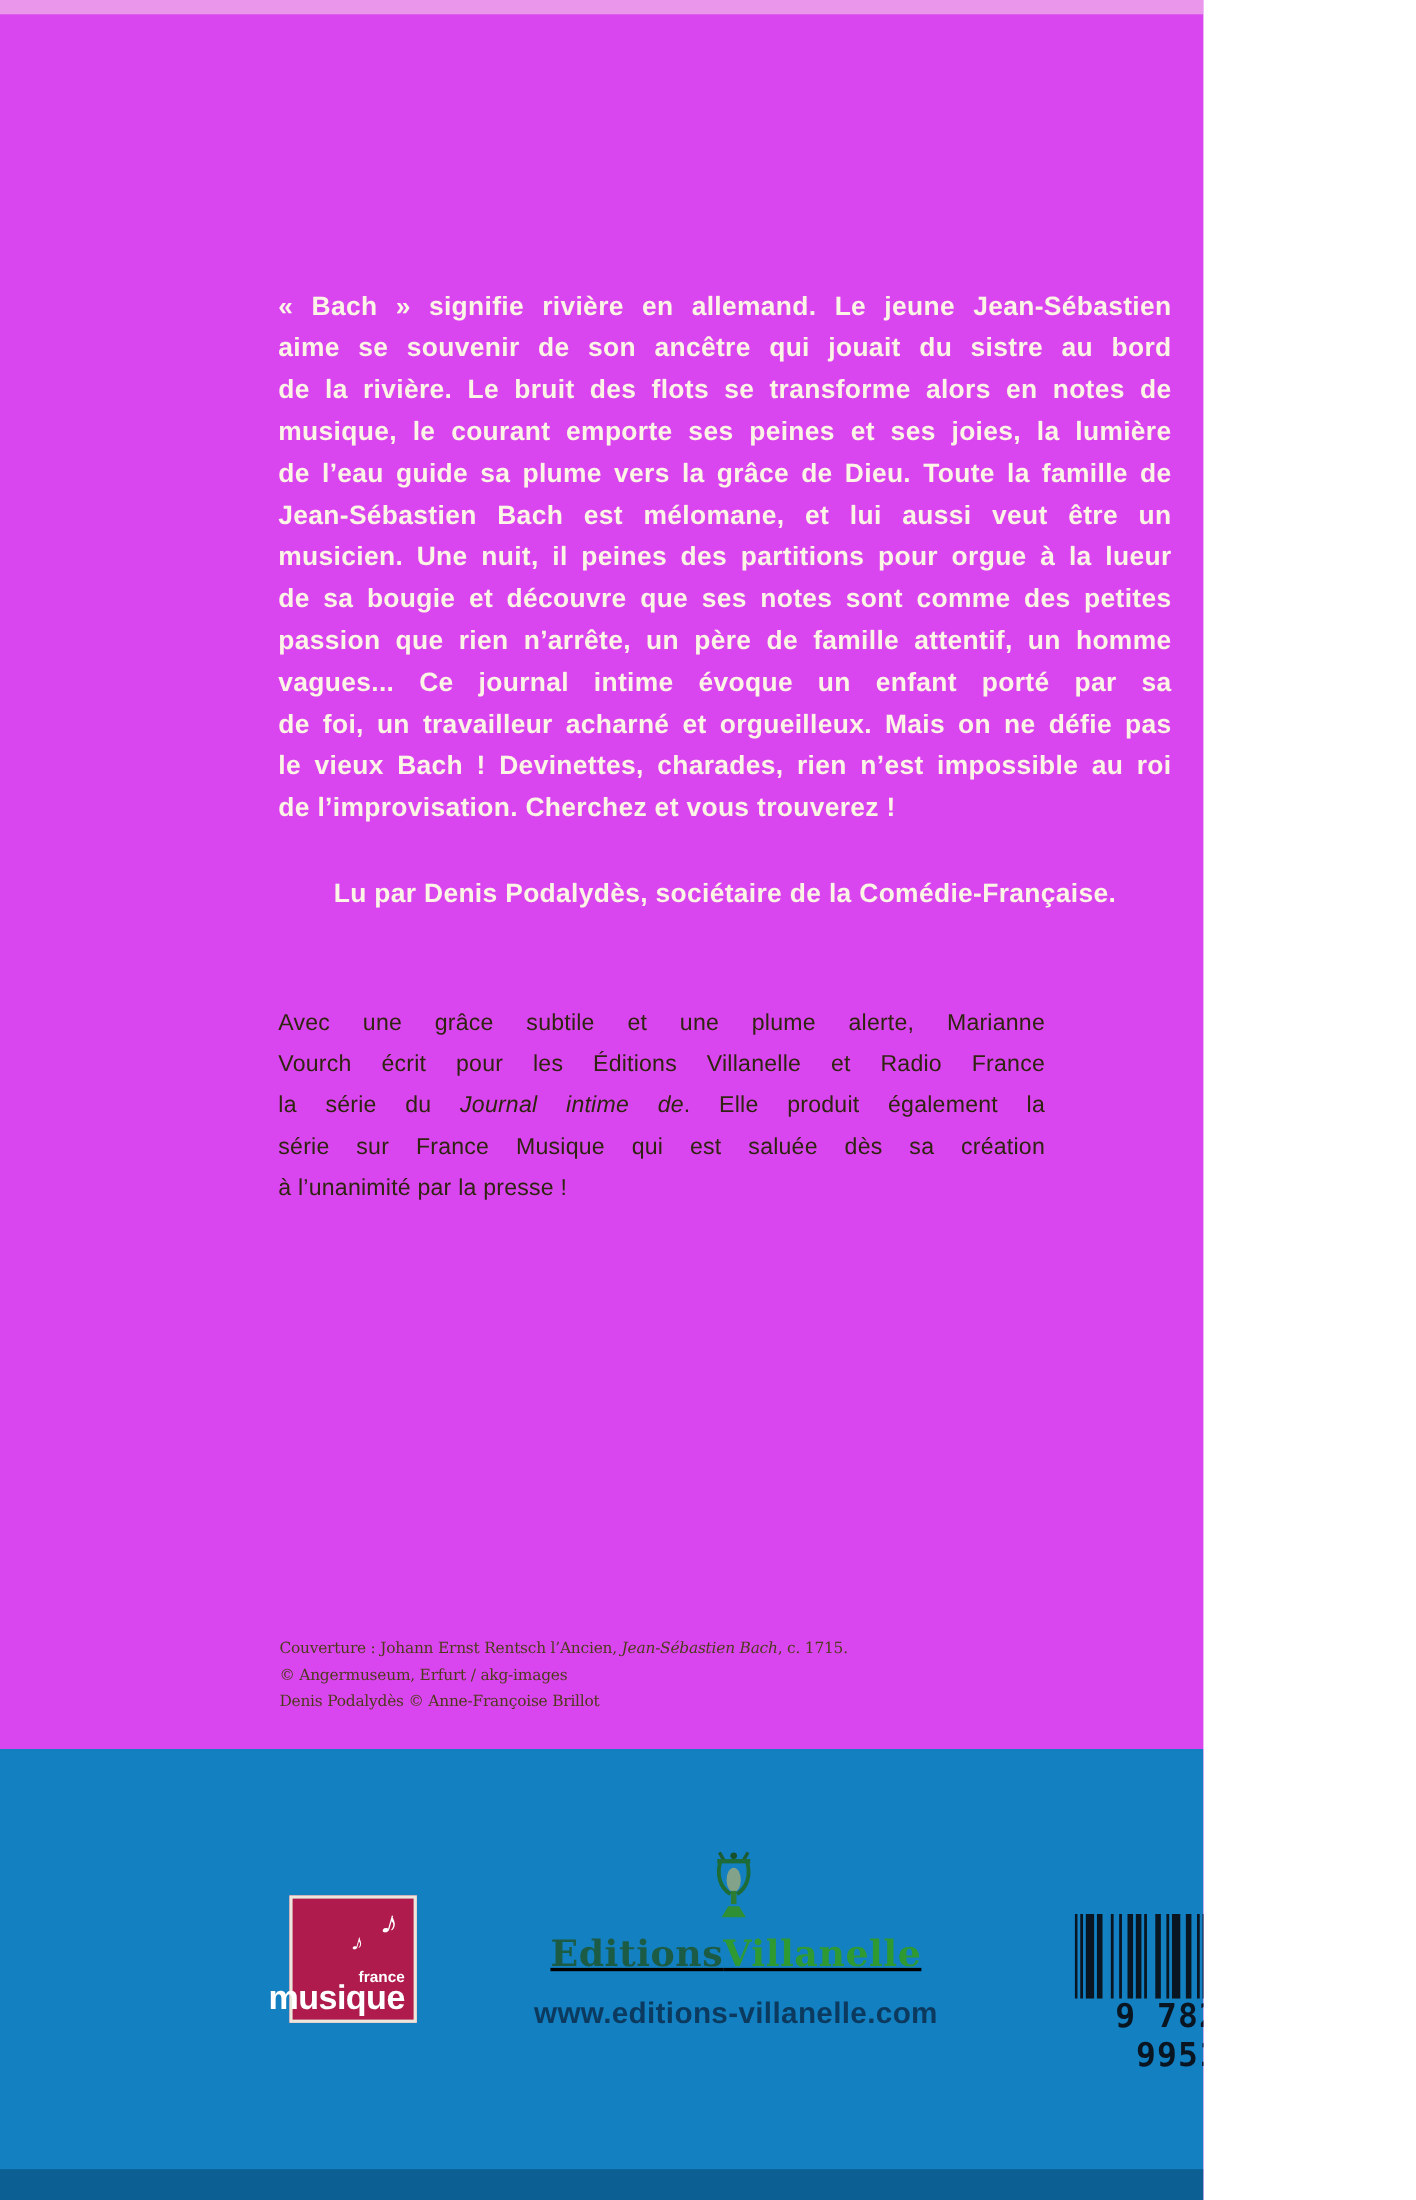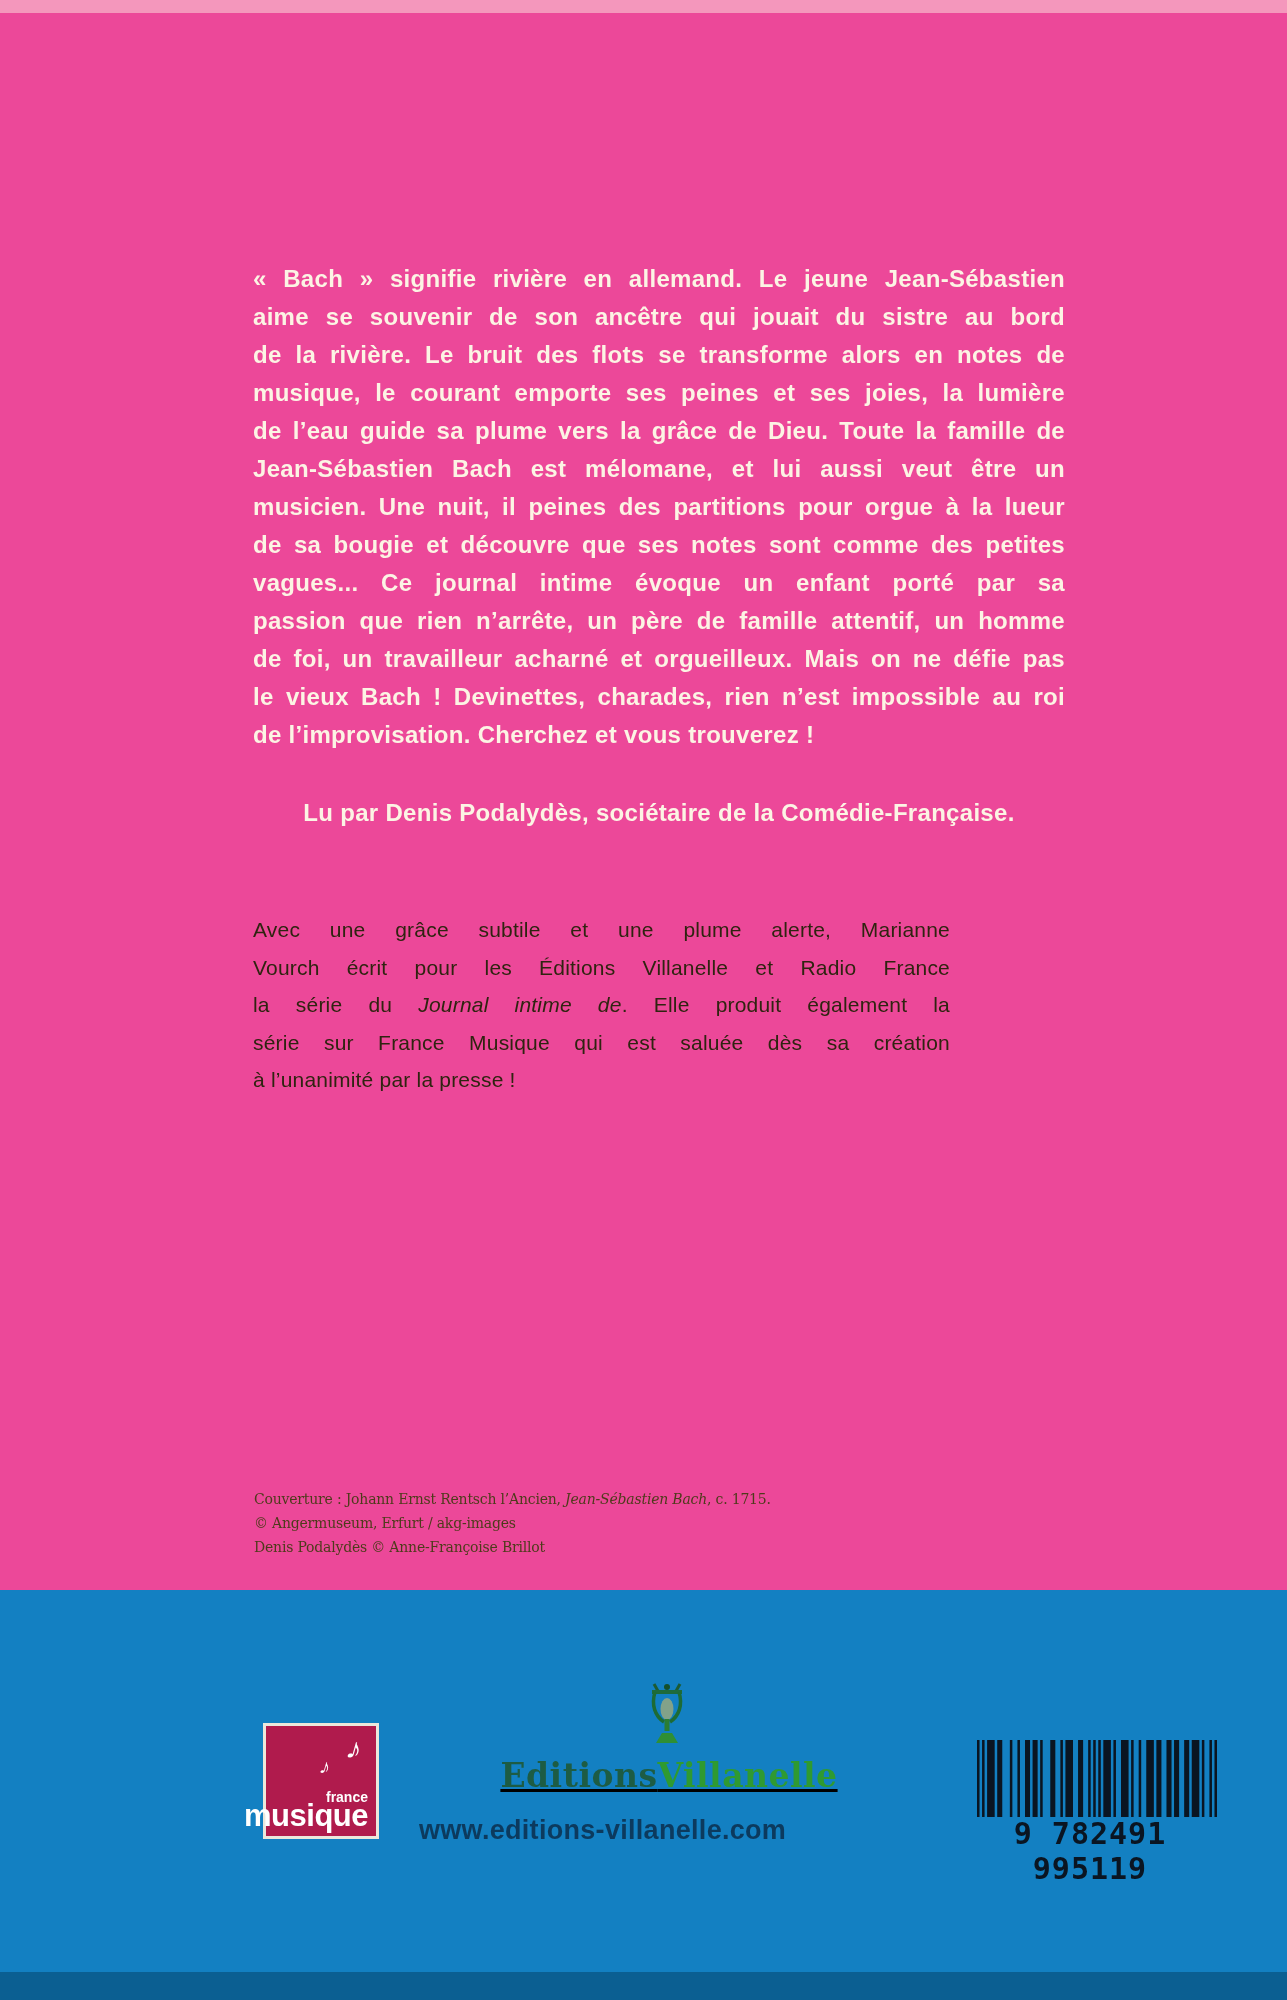--- a/index.html
+++ b/index.html
@@ -1,16 +1,16 @@
 <!DOCTYPE html>
 <html><head>
 <meta charset="utf-8">
 <style>
   html,body{margin:0;padding:0;background:#ffffff;}
-  #cover{position:relative;width:1287px;height:2000px;background:#ec4899;overflow:hidden;
+  #cover{position:relative;width:1094px;height:2000px;background:#d946ef;overflow:hidden;
          font-family:"Liberation Sans",sans-serif;}
   .top-strip{position:absolute;top:0;left:0;width:100%;height:13px;background:rgba(255,249,231,.45);}
 
   
   .synopsis{position:absolute;left:253px;top:260px;width:812px;}
   .syn-line{font-weight:700;font-size:24px;line-height:38px;color:#fcf4e4;letter-spacing:.3px;}
   .just{text-align:justify;text-align-last:justify;}
   .narrator{position:absolute;left:253px;top:794px;width:812px;text-align:center;}
 
   
@@ -35,21 +35,21 @@
   .fm-text{position:absolute;right:8px;bottom:7px;text-align:right;color:#ffffff;font-weight:700;}
   .fm-france{display:block;font-size:14px;line-height:12px;}
   .fm-musique{display:block;font-size:31px;line-height:26px;letter-spacing:-.5px;}
 
   .lyre{position:absolute;left:648px;top:93px;width:38px;height:64px;}
 
   .pub-name{position:absolute;left:419px;top:166px;width:500px;text-align:center;
             font-family:"DejaVu Serif",serif;font-weight:700;font-size:33px;letter-spacing:.5px;text-decoration:underline;}
   .pub-name .p1{color:#1d5c44;}
   .pub-name .p2{color:#2f9a31;}
-  .pub-url{position:absolute;left:419px;top:225px;width:500px;text-align:left;
+  .pub-url{position:absolute;left:419px;top:225px;width:500px;text-align:center;
            font-weight:700;font-size:27px;color:#0c3a5e;letter-spacing:.3px;}
 
   .barcode{position:absolute;left:977px;top:150px;width:240px;height:77px;}
   .barcode svg{display:block;width:100%;height:100%;}
   .barcode-digits{position:absolute;left:950px;top:226px;width:280px;text-align:center;
                   font-family:"DejaVu Sans Mono",monospace;font-weight:700;font-size:30px;
                   color:#0a1522;letter-spacing:1px;}
 </style>
 </head>
 <body>
@@ -59,22 +59,22 @@
 
   <section class="synopsis">
     <div class="syn-line just">« Bach » signifie rivière en allemand. Le jeune Jean-Sébastien</div>
     <div class="syn-line just">aime se souvenir de son ancêtre qui jouait du sistre au bord</div>
     <div class="syn-line just">de la rivière. Le bruit des flots se transforme alors en notes de</div>
     <div class="syn-line just">musique, le courant emporte ses peines et ses joies, la lumière</div>
     <div class="syn-line just">de l’eau guide sa plume vers la grâce de Dieu. Toute la famille de</div>
     <div class="syn-line just">Jean-Sébastien Bach est mélomane, et lui aussi veut être un</div>
     <div class="syn-line just">musicien. Une nuit, il peines des partitions pour orgue à la lueur</div>
     <div class="syn-line just">de sa bougie et découvre que ses notes sont comme des petites</div>
+    <div class="syn-line just">passion que rien n’arrête, un père de famille attentif, un homme</div>
     <div class="syn-line just">vagues... Ce journal intime évoque un enfant porté par sa</div>
-    <div class="syn-line just">passion que rien n’arrête, un père de famille attentif, un homme</div>
     <div class="syn-line just">de foi, un travailleur acharné et orgueilleux. Mais on ne défie pas</div>
     <div class="syn-line just">le vieux Bach ! Devinettes, charades, rien n’est impossible au roi</div>
     <div class="syn-line">de l’improvisation. Cherchez et vous trouverez !</div>
   </section>
 
   <div class="narrator syn-line">Lu par Denis Podalydès, sociétaire de la Comédie-Française.</div>
 
   <section class="bio">
     <div class="bio-line just">Avec une grâce subtile et une plume alerte, Marianne</div>
     <div class="bio-line just">Vourch écrit pour les Éditions Villanelle et Radio France</div>

